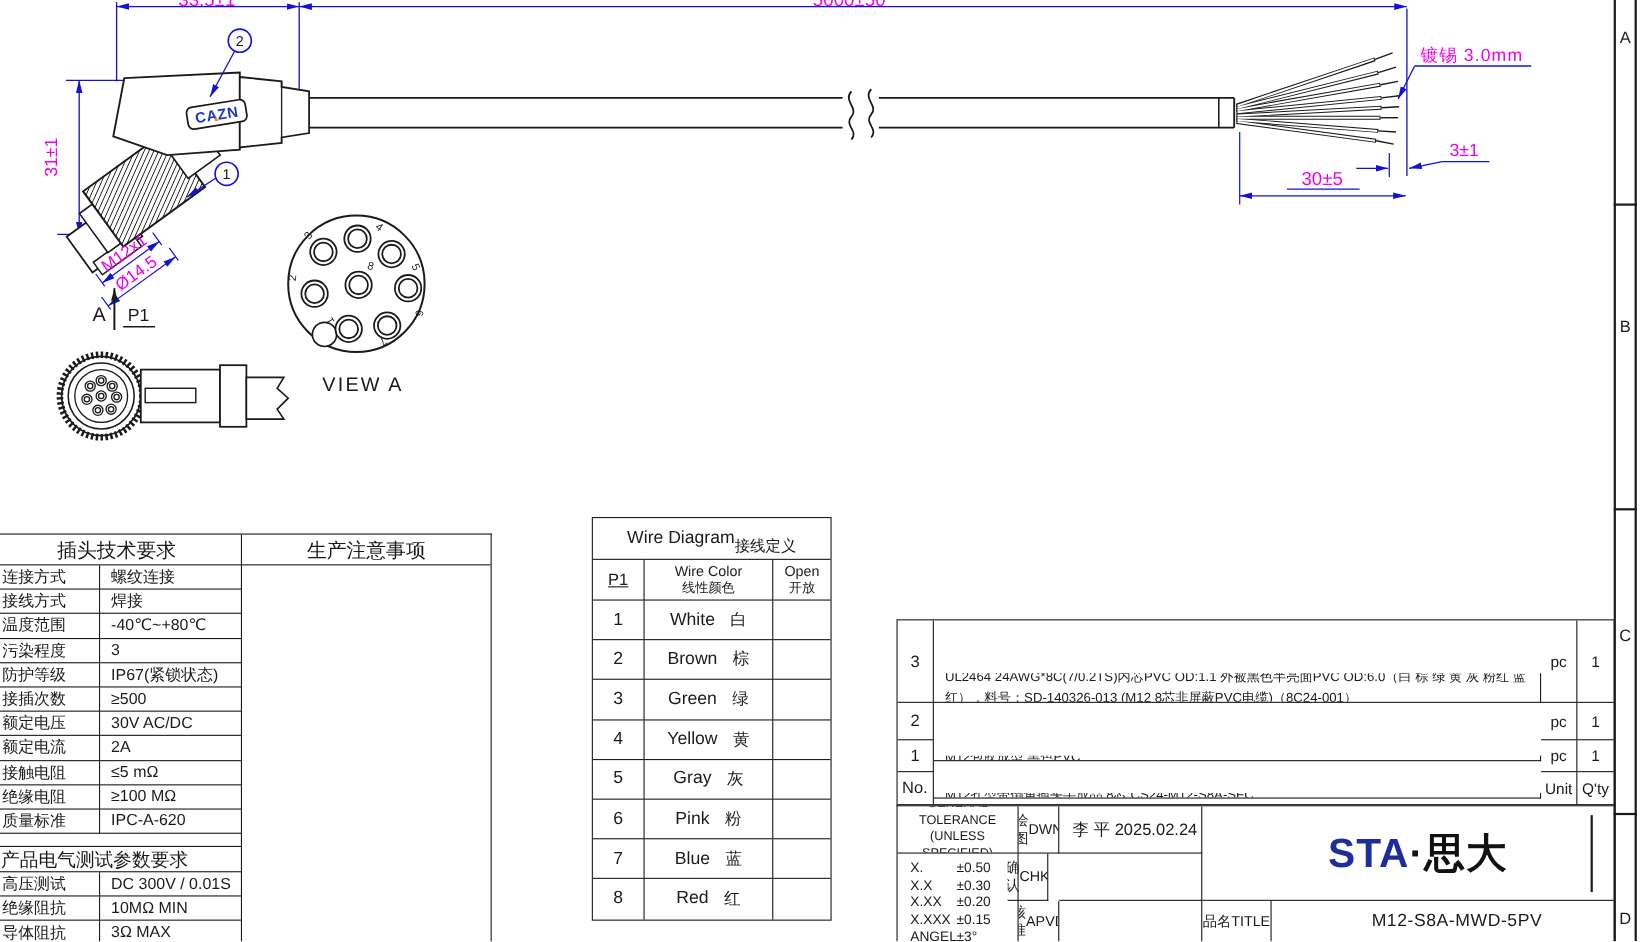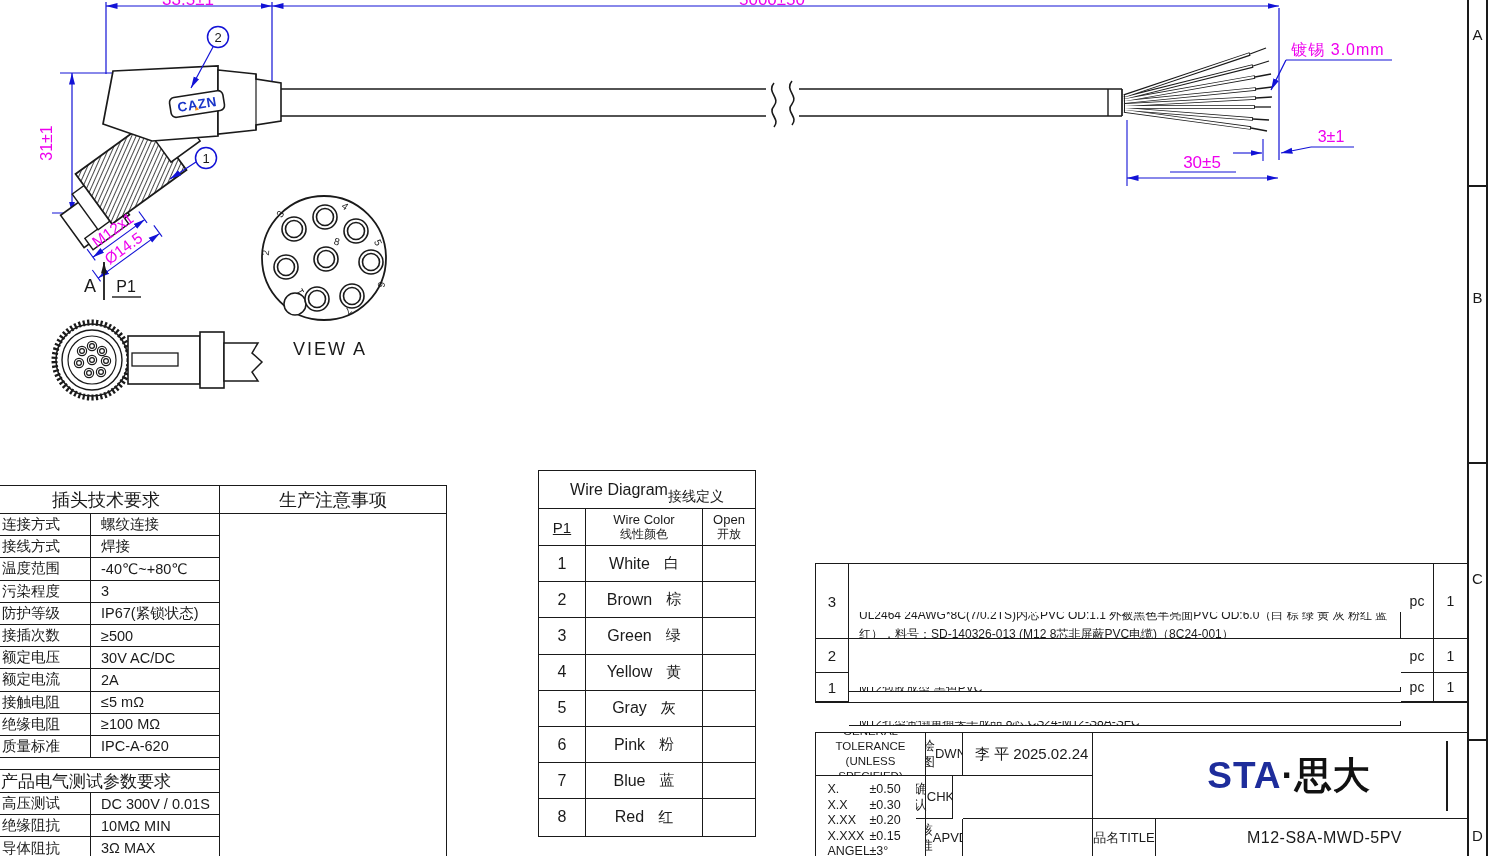--- a/index.html
+++ b/index.html
@@ -469,20 +469,26 @@
         <div class="cell spec">M12包胶成型 黑色PVC</div>
         <div class="cell unit">pc</div>
         <div class="cell qty">1</div>
       </div>
     <div class="row r1">
         <div class="cell no">1</div>
         <div class="cell spec">M12孔型带倒角插头半成品 8芯:CS24-M12-S8A-SFC</div>
         <div class="cell unit">pc</div>
         <div class="cell qty">1</div>
       </div>
+    <div class="row rh">
+        <div class="cell no noborder-b" style="justify-content:flex-start;padding-left:4px">No.</div>
+        <div class="cell spec noborder-b">Specification</div>
+        <div class="cell unit noborder-b">Unit</div>
+        <div class="cell qty noborder-b">Q'ty</div>
+      </div>
   </div>
 
   <div id="titleblk" class="cadbox">
     <div class="c tol-title" style="left:0;top:0;width:110px;height:43px">
       <span>GENERAL TOLERANCE</span>
       <span>(UNLESS SPECIFIED)</span>
     </div>
     <div class="c tol-list" style="left:0;top:43px;width:110px;height:81px;border-bottom:none">
       <div class="tol-line">
           <span class="k">X.</span>

